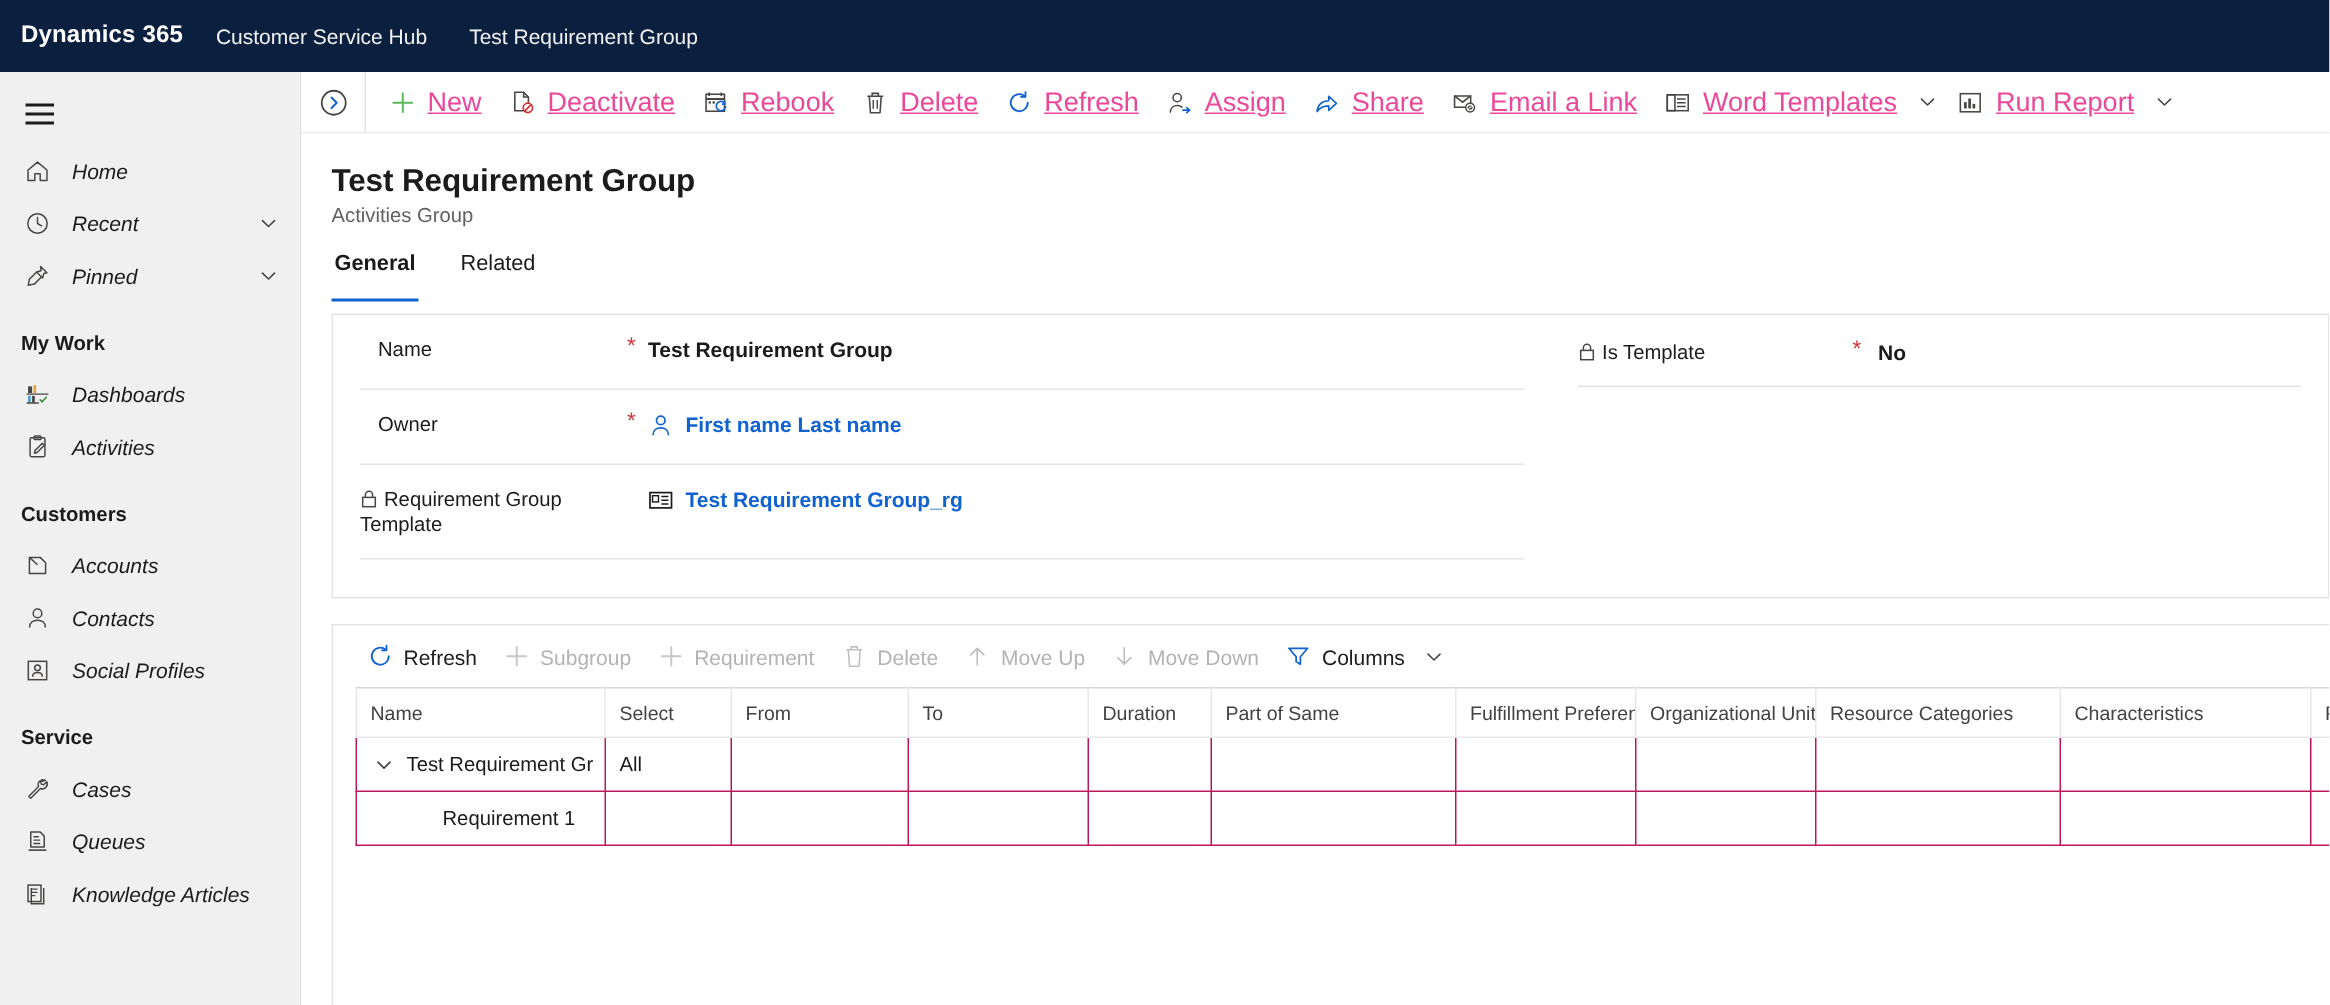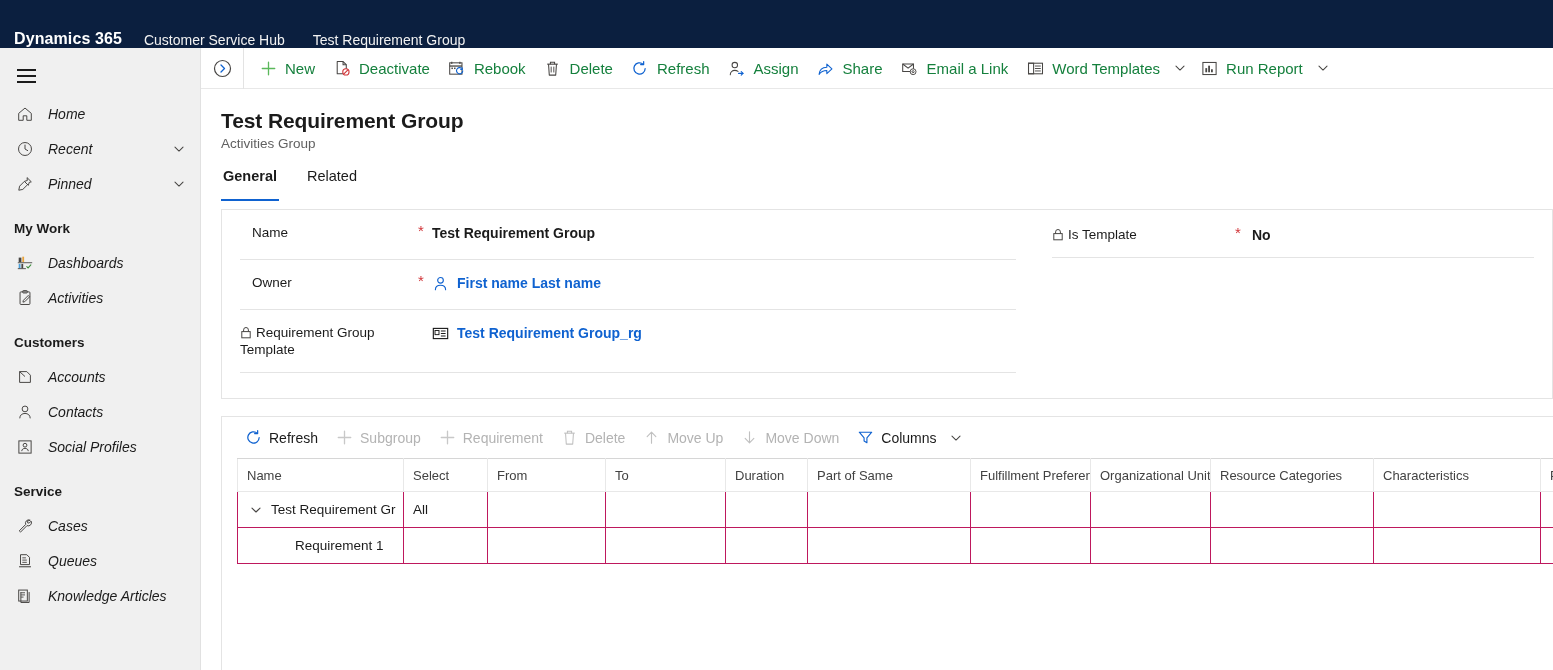--- a/index.html
+++ b/index.html
@@ -7,21 +7,21 @@
     width: 1553px; height: 670px;
     font-family: "Liberation Sans", sans-serif;
     background: #ffffff;
     overflow: hidden;
   }
   .app { position: relative; width: 1553px; height: 670px; }
 
   
   .topbar {
     position: absolute; left: 0; top: 0; width: 1553px; height: 48px;
-    background: #0b1f3f; display: flex; align-items: flex-end;
+    background: #0b1f3f; display: flex; align-items: center;
     color: #ffffff;
   }
   .brand {
     font-size: 16px; font-weight: bold; letter-spacing: .1px;
     margin-left: 14px; color: #ffffff;
   }
   .apptitle {
     font-size: 14px; margin-left: 22px; color: #f2f2f2; font-weight: normal;
   }
   .recordcrumb {
@@ -87,21 +87,21 @@
   }
   .cmdbtn {
     display: flex; align-items: center; height: 41px; padding: 0 9px;
     cursor: pointer; white-space: nowrap;
   }
   .cmdicon {
     width: 18px; height: 18px; display: inline-flex;
     align-items: center; justify-content: center; flex: 0 0 18px;
   }
   .cmdlabel {
-    font-size: 15px; color: #15803d; margin-left: 8px;
+    font-size: 18px; color: #ec4899; margin-left: 8px; text-decoration: underline;
   }
   .cmdcaret {
     width: 22px; height: 41px; display: flex; align-items: center;
     justify-content: center; cursor: pointer;
   }
 
   
   .content {
     position: absolute; left: 201px; top: 89px; width: 1352px; height: 581px;
     background: #ffffff; overflow: hidden;

